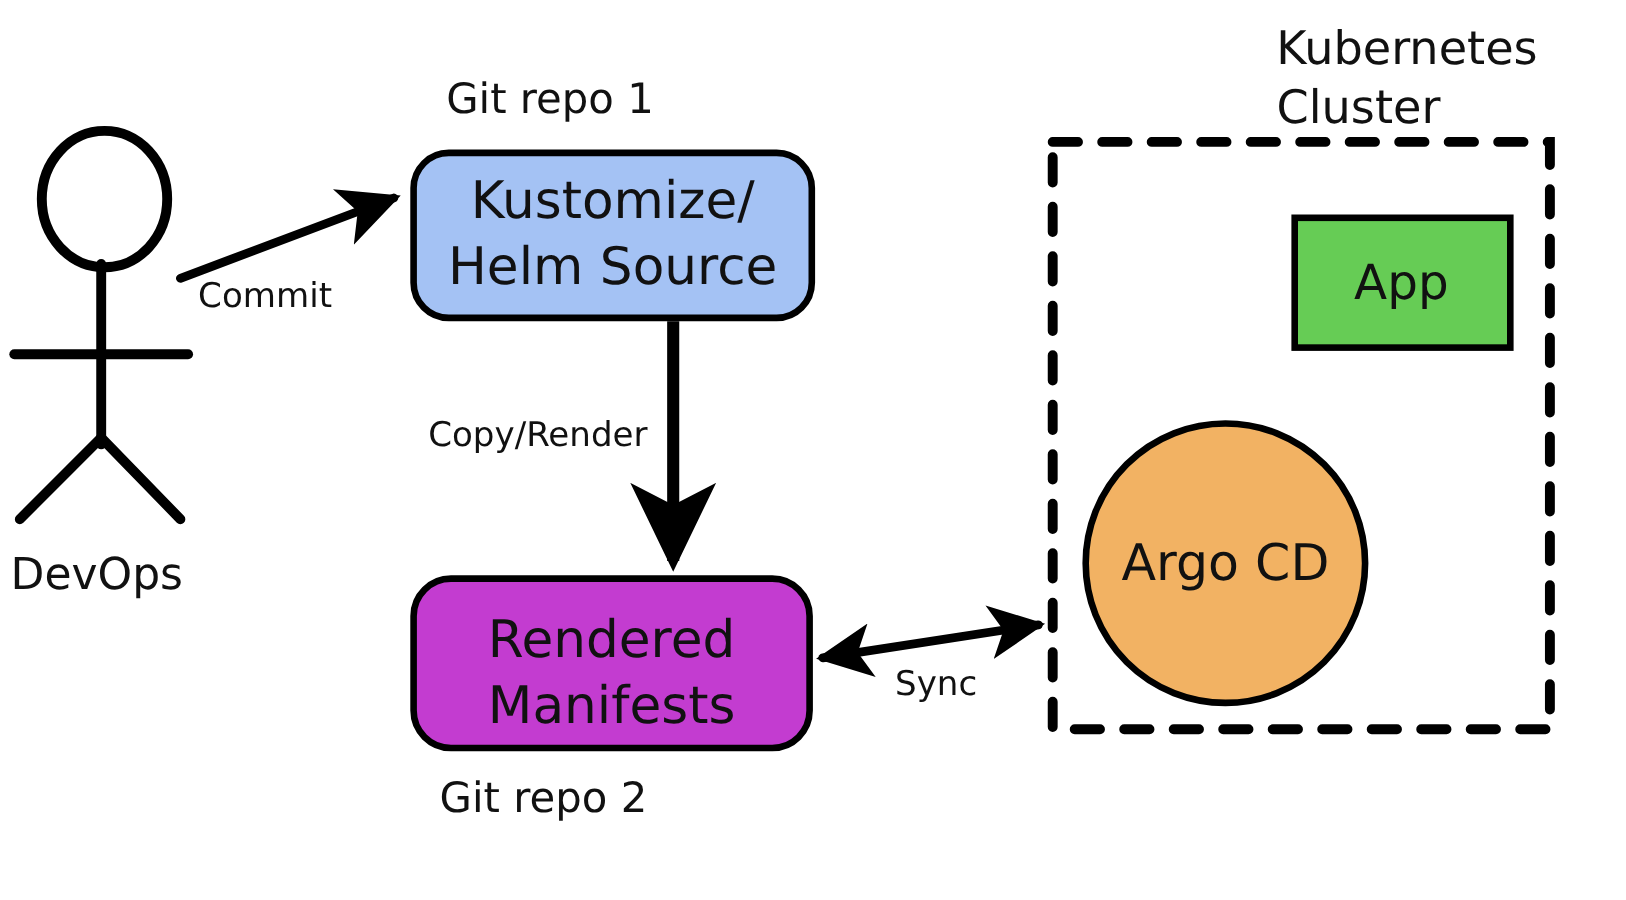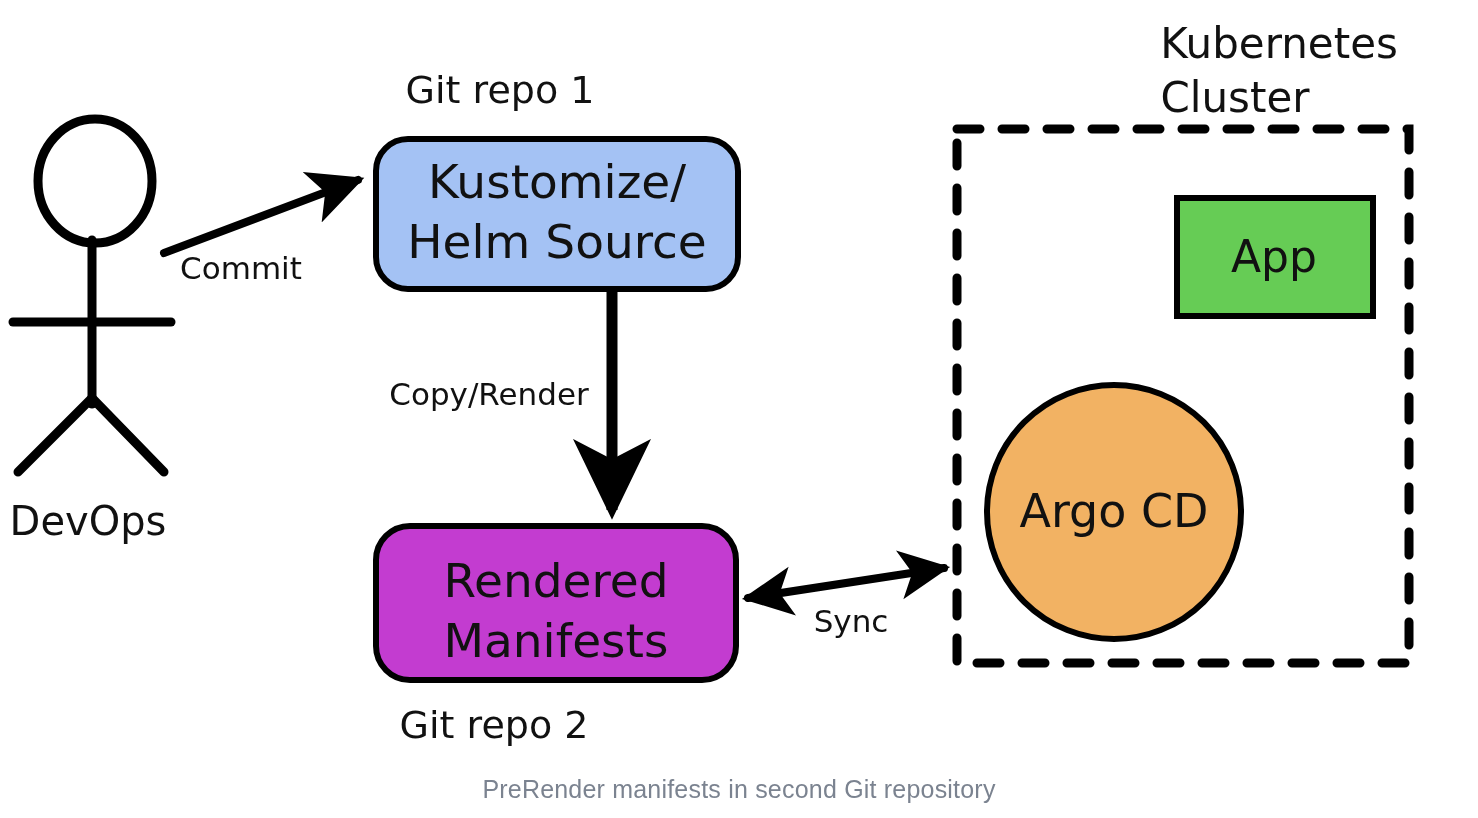--- a/index.html
+++ b/index.html
@@ -111,15 +111,14 @@
       <text x="1274" y="272" text-anchor="middle" font-size="44" class="node-label">App</text>
     </g>
 
     <g>
       <circle cx="1114" cy="512" r="127" fill="#f2b263" stroke="#000000" stroke-width="6"></circle>
       <text x="1114" y="527" text-anchor="middle" font-size="46" class="node-label">Argo CD</text>
     </g>
 
   </svg>
 
-  <div class="caption-text">PreRender manifests in second Git repository</div>
 
 </div>
 
 </body></html>

